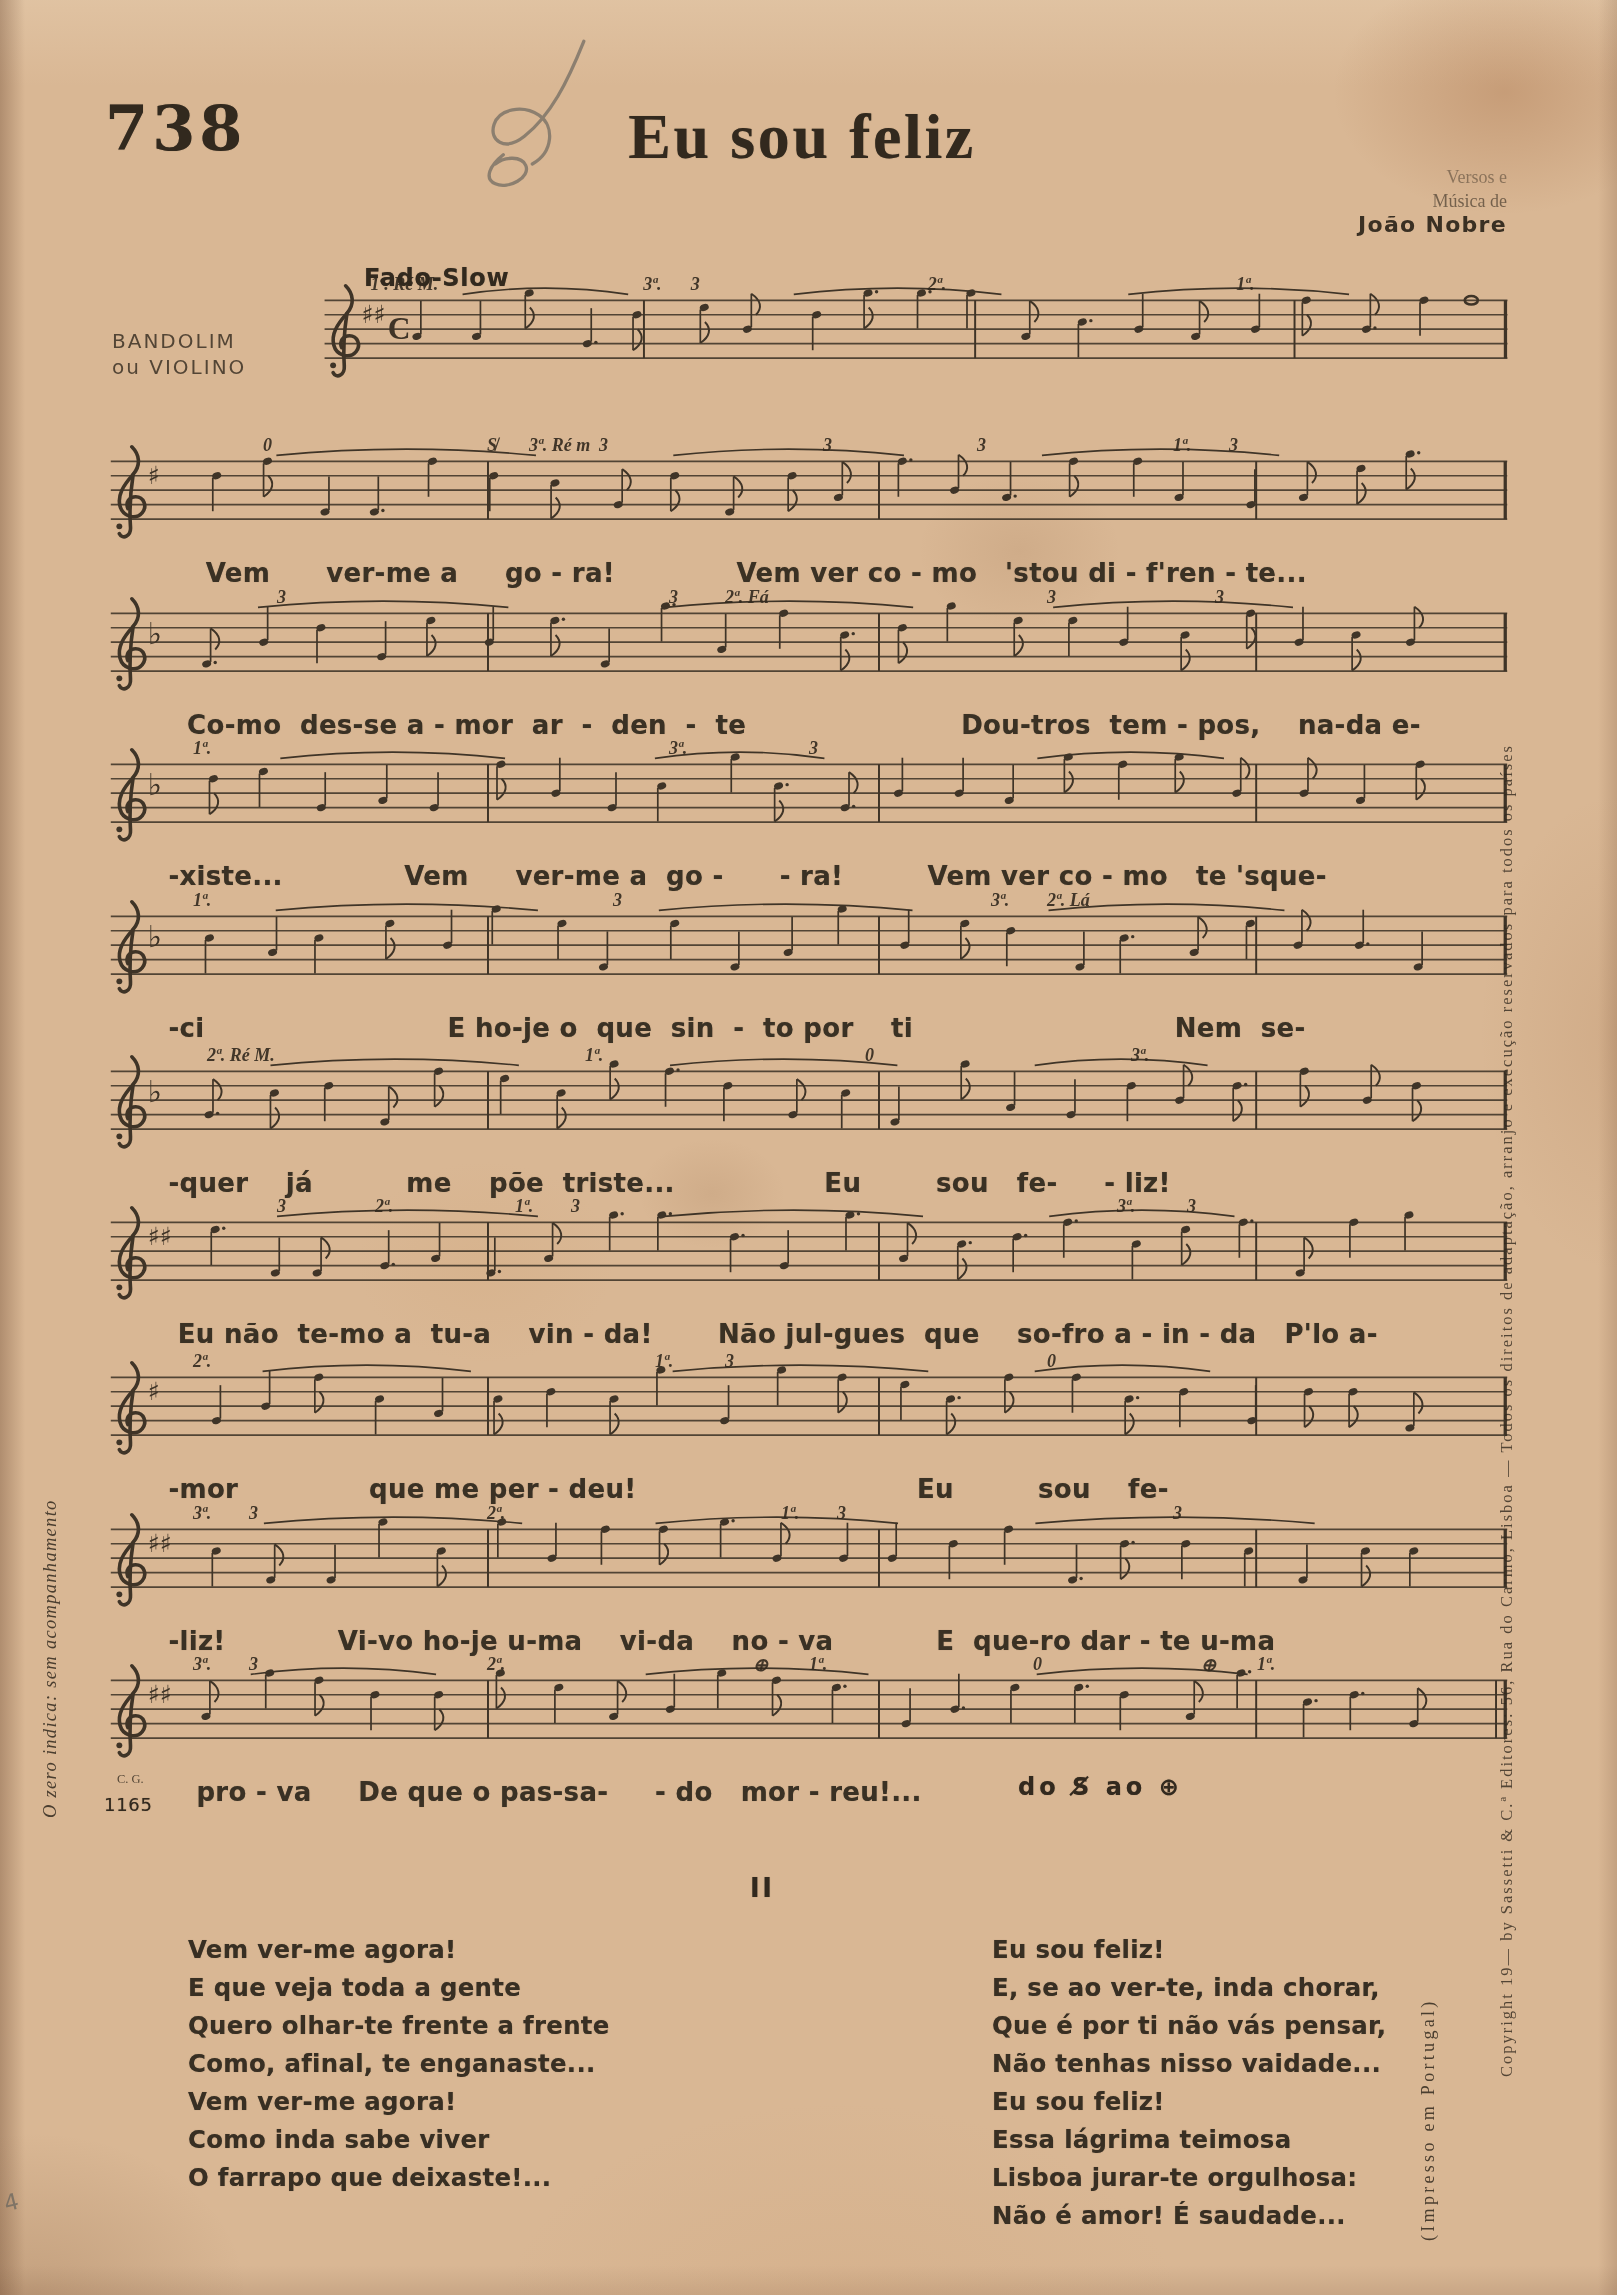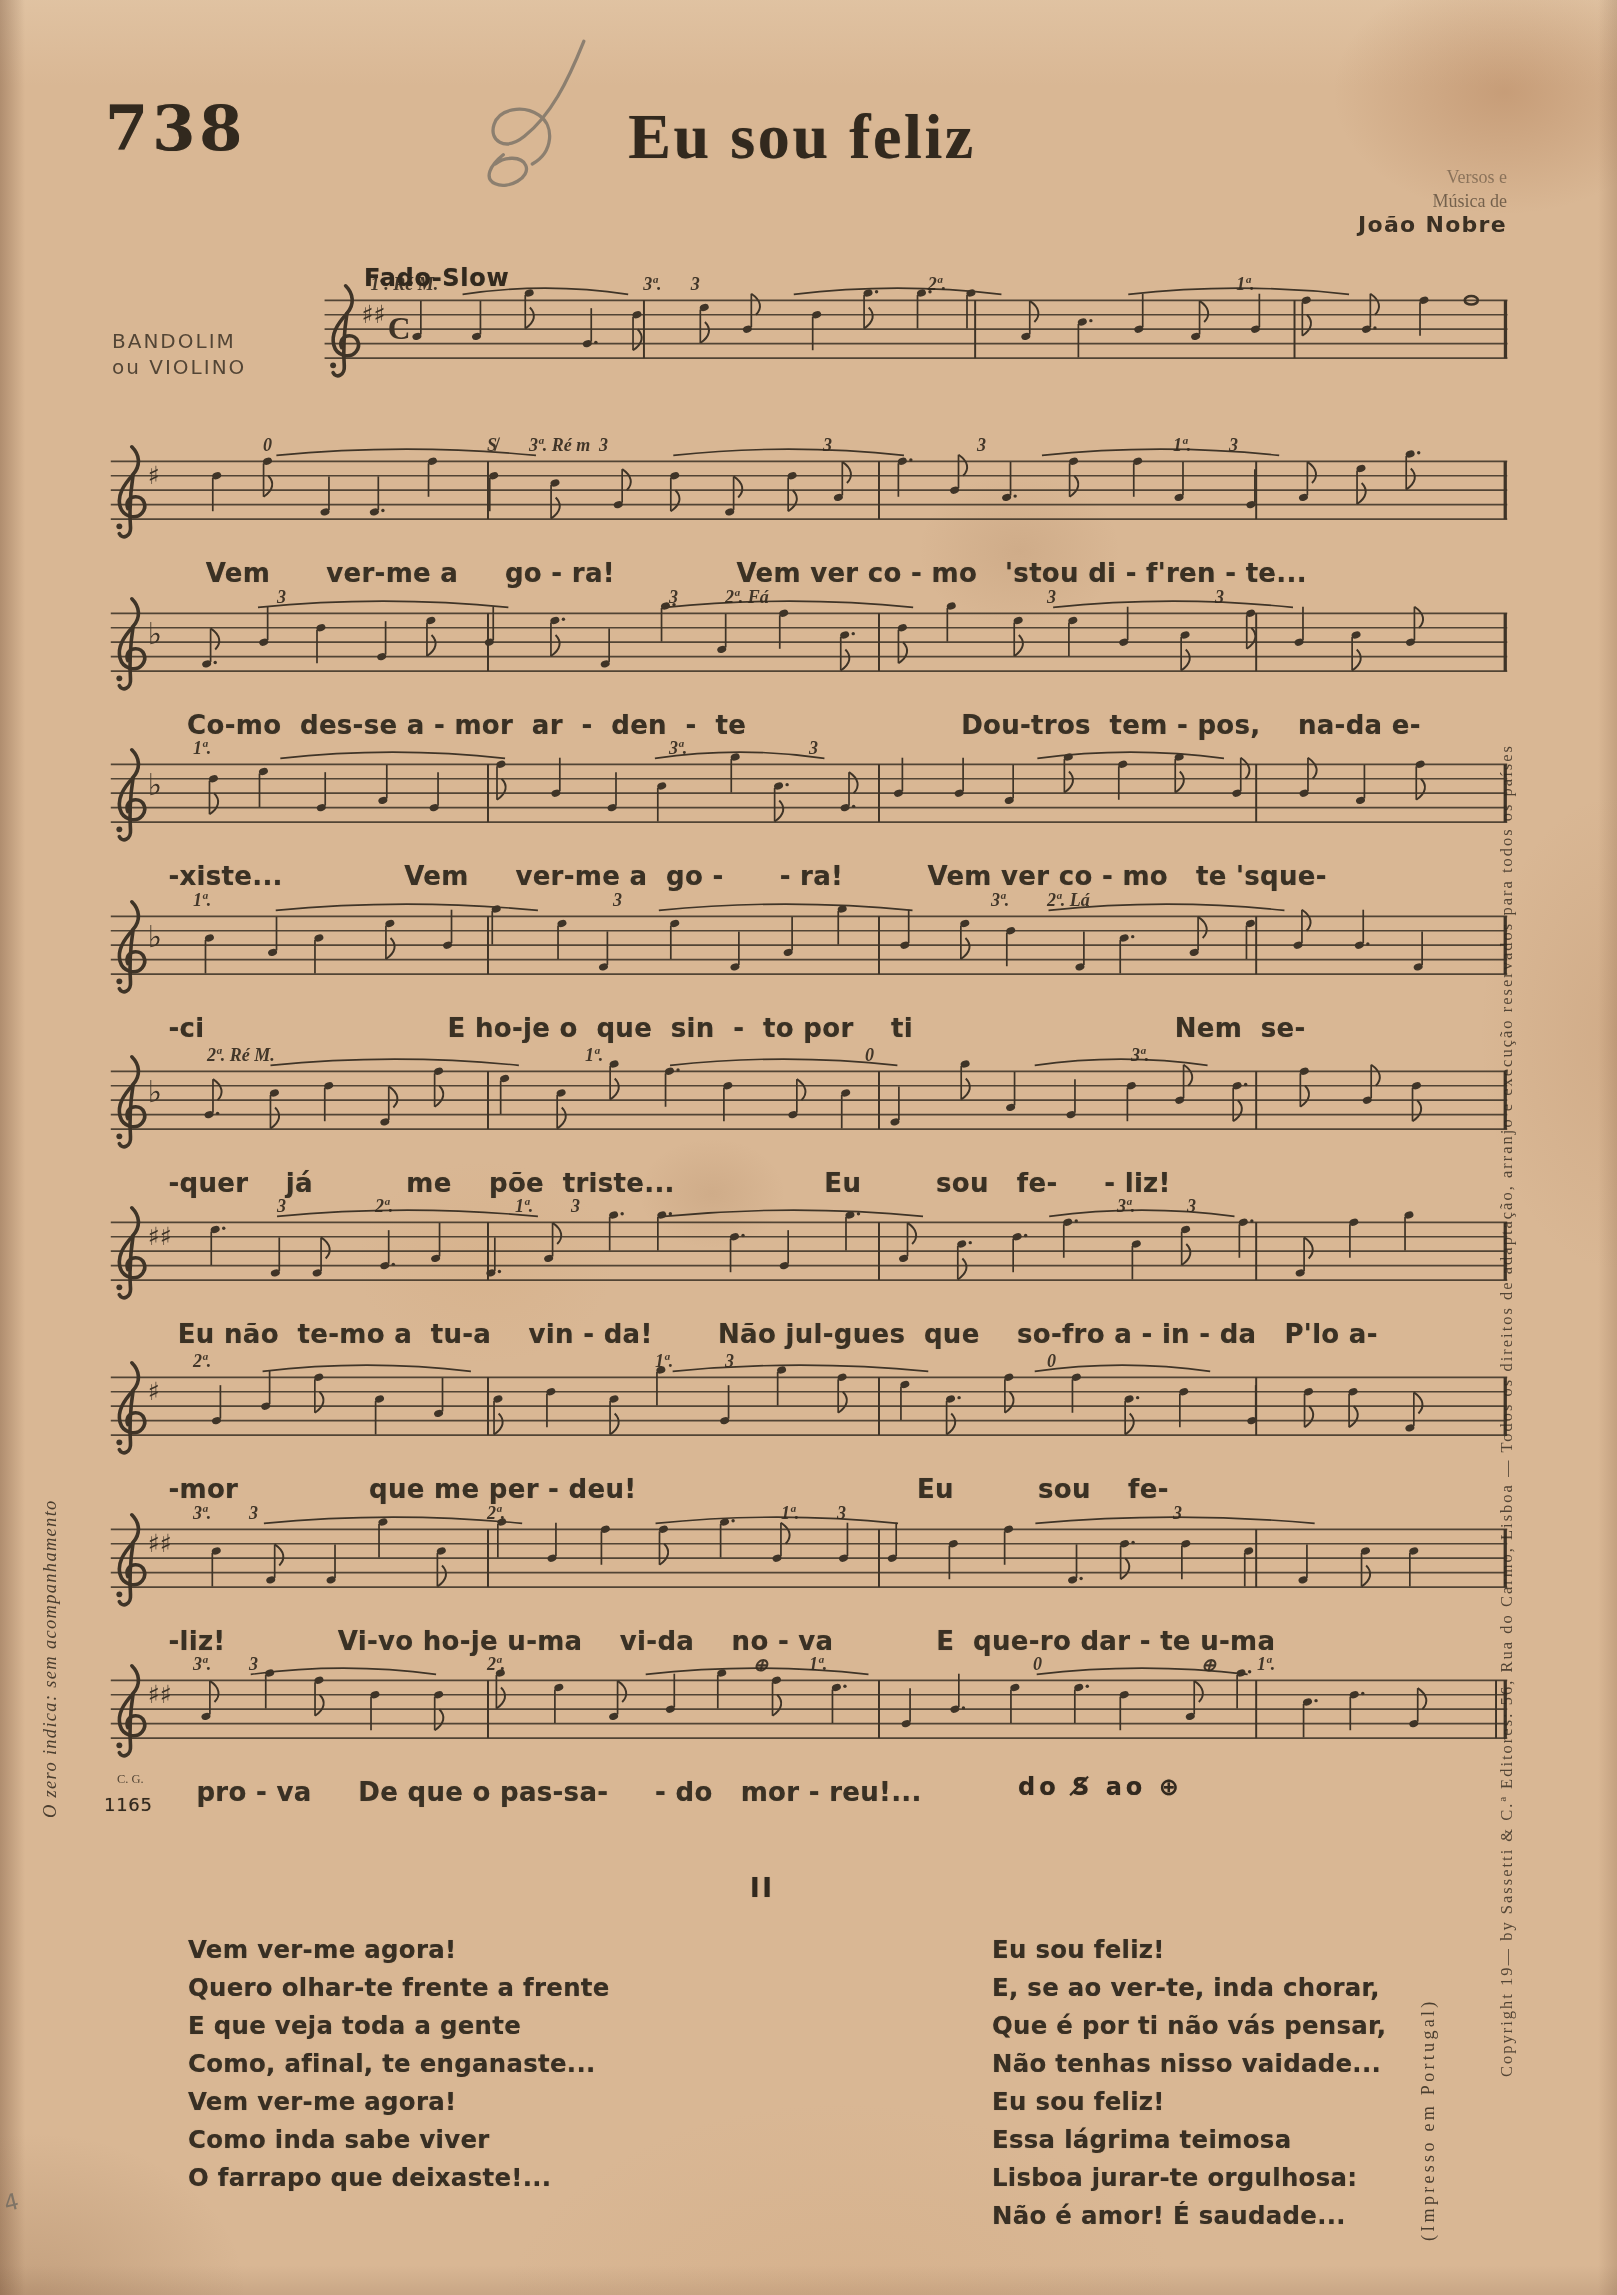--- a/index.html
+++ b/index.html
@@ -931,22 +931,22 @@
     </div>
 
   <div class="plate-initials">C. G.</div>
   <div class="plate-number ink">1165</div>
   <div class="segno-coda ink">do S̸ ao ⊕</div>
 
   <div class="section-number ink">II</div>
 
   <div class="verse verse-left">
       <div>Vem ver-me agora!</div>
+      <div>E que veja toda a gente</div>
       <div>Quero olhar-te frente a frente</div>
-      <div>E que veja toda a gente</div>
       <div>Como, afinal, te enganaste...</div>
       <div>Vem ver-me agora!</div>
       <div>Como inda sabe viver</div>
       <div>O farrapo que deixaste!...</div>
     </div>
   <div class="verse verse-right">
       <div>Eu sou feliz!</div>
       <div>E, se ao ver-te, inda chorar,</div>
       <div>Que é por ti não vás pensar,</div>
       <div>Não tenhas nisso vaidade...</div>

